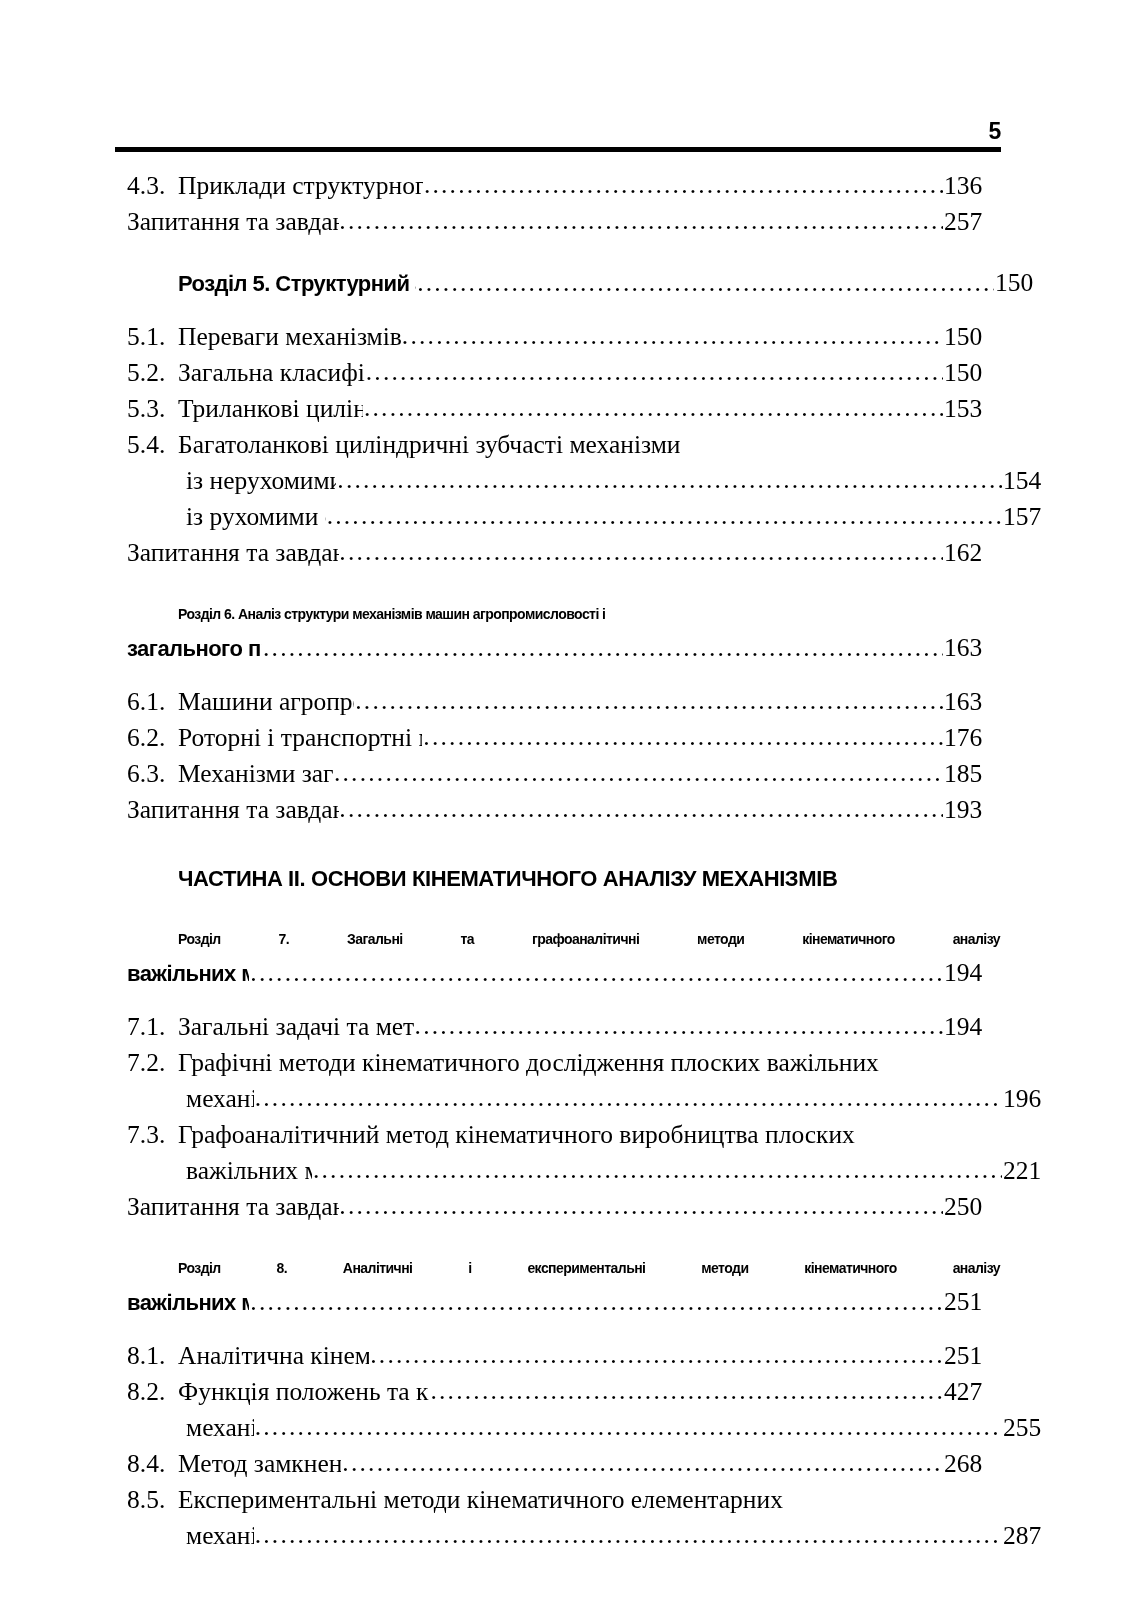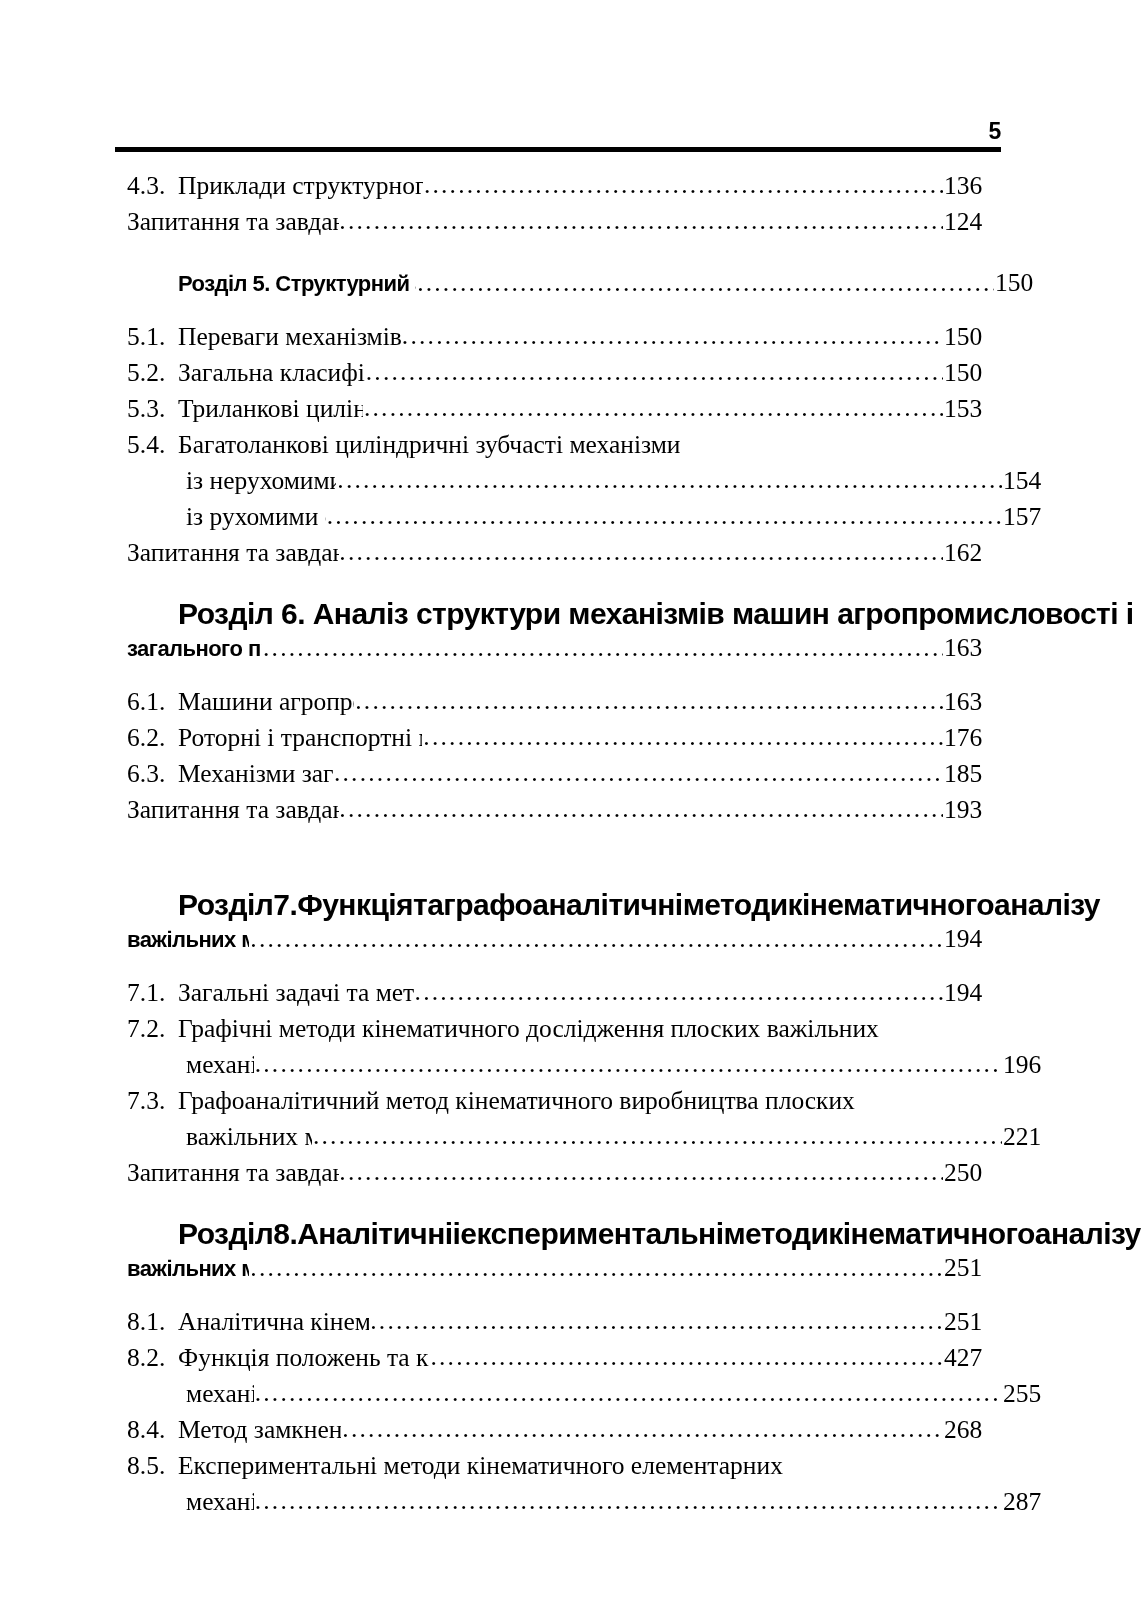--- a/index.html
+++ b/index.html
@@ -133,21 +133,21 @@
     letter-spacing: 0;
   }
   .chapter-indent {
     padding-left: 51px;
   }
 
   
   .chap-line1 {
     font-family: "Liberation Sans", "DejaVu Sans", sans-serif;
     font-weight: bold;
-    font-size: 30px;
+    font-size: 14px;
     line-height: 34px;
     letter-spacing: -0.55px;
     padding-left: 51px;
     white-space: nowrap;
   }
   .chap-line1.justify {
     padding-left: 51px;
     width: 822px;
     display: flex;
     justify-content: space-between;
@@ -179,21 +179,21 @@
 
   <div class="toc" id="toc-root">
       <div class="row sub">
         <span class="label"><span class="num">4.3.</span><span>Приклади структурного аналізу плоских важільних механізмів</span></span>
         <span class="leader"></span>
         <span class="pageno">136</span>
       </div>
       <div class="row plain">
         <span class="label"><span>Запитання та завдання для самоконтролю</span></span>
         <span class="leader"></span>
-        <span class="pageno">124</span>
+        <span class="pageno">257</span>
       </div>
       <div class="gap-lg"></div>
       <div class="row chapter chapter-indent">
         <span class="label"><span>Розділ 5. Структурний аналіз зубчастих механізмів</span></span>
         <span class="leader"></span>
         <span class="pageno">150</span>
       </div>
       <div class="gap-md"></div>
       <div class="row sub">
         <span class="label"><span class="num">5.1.</span><span>Переваги механізмів із вищими кінематичними парами</span></span>
@@ -250,25 +250,26 @@
         <span class="label"><span class="num">6.3.</span><span>Механізми загального призначення</span></span>
         <span class="leader"></span>
         <span class="pageno">185</span>
       </div>
       <div class="row plain">
         <span class="label"><span>Запитання та завдання для самоконтролю</span></span>
         <span class="leader"></span>
         <span class="pageno">193</span>
       </div>
       <div class="gap-xl"></div>
+      <div class="part-title">ЧАСТИНА II. ОСНОВИ КІНЕМАТИЧНОГО АНАЛІЗУ МЕХАНІЗМІВ</div>
       <div class="gap-lg"></div>
       <div class="chap-line1 justify">
         <span>Розділ</span>
         <span>7.</span>
-        <span>Функція</span>
+        <span>Загальні</span>
         <span>та</span>
         <span>графоаналітичні</span>
         <span>методи</span>
         <span>кінематичного</span>
         <span>аналізу</span>
       </div>
       <div class="row chapter">
         <span class="label"><span>важільних механізмів</span></span>
         <span class="leader"></span>
         <span class="pageno">194</span>

